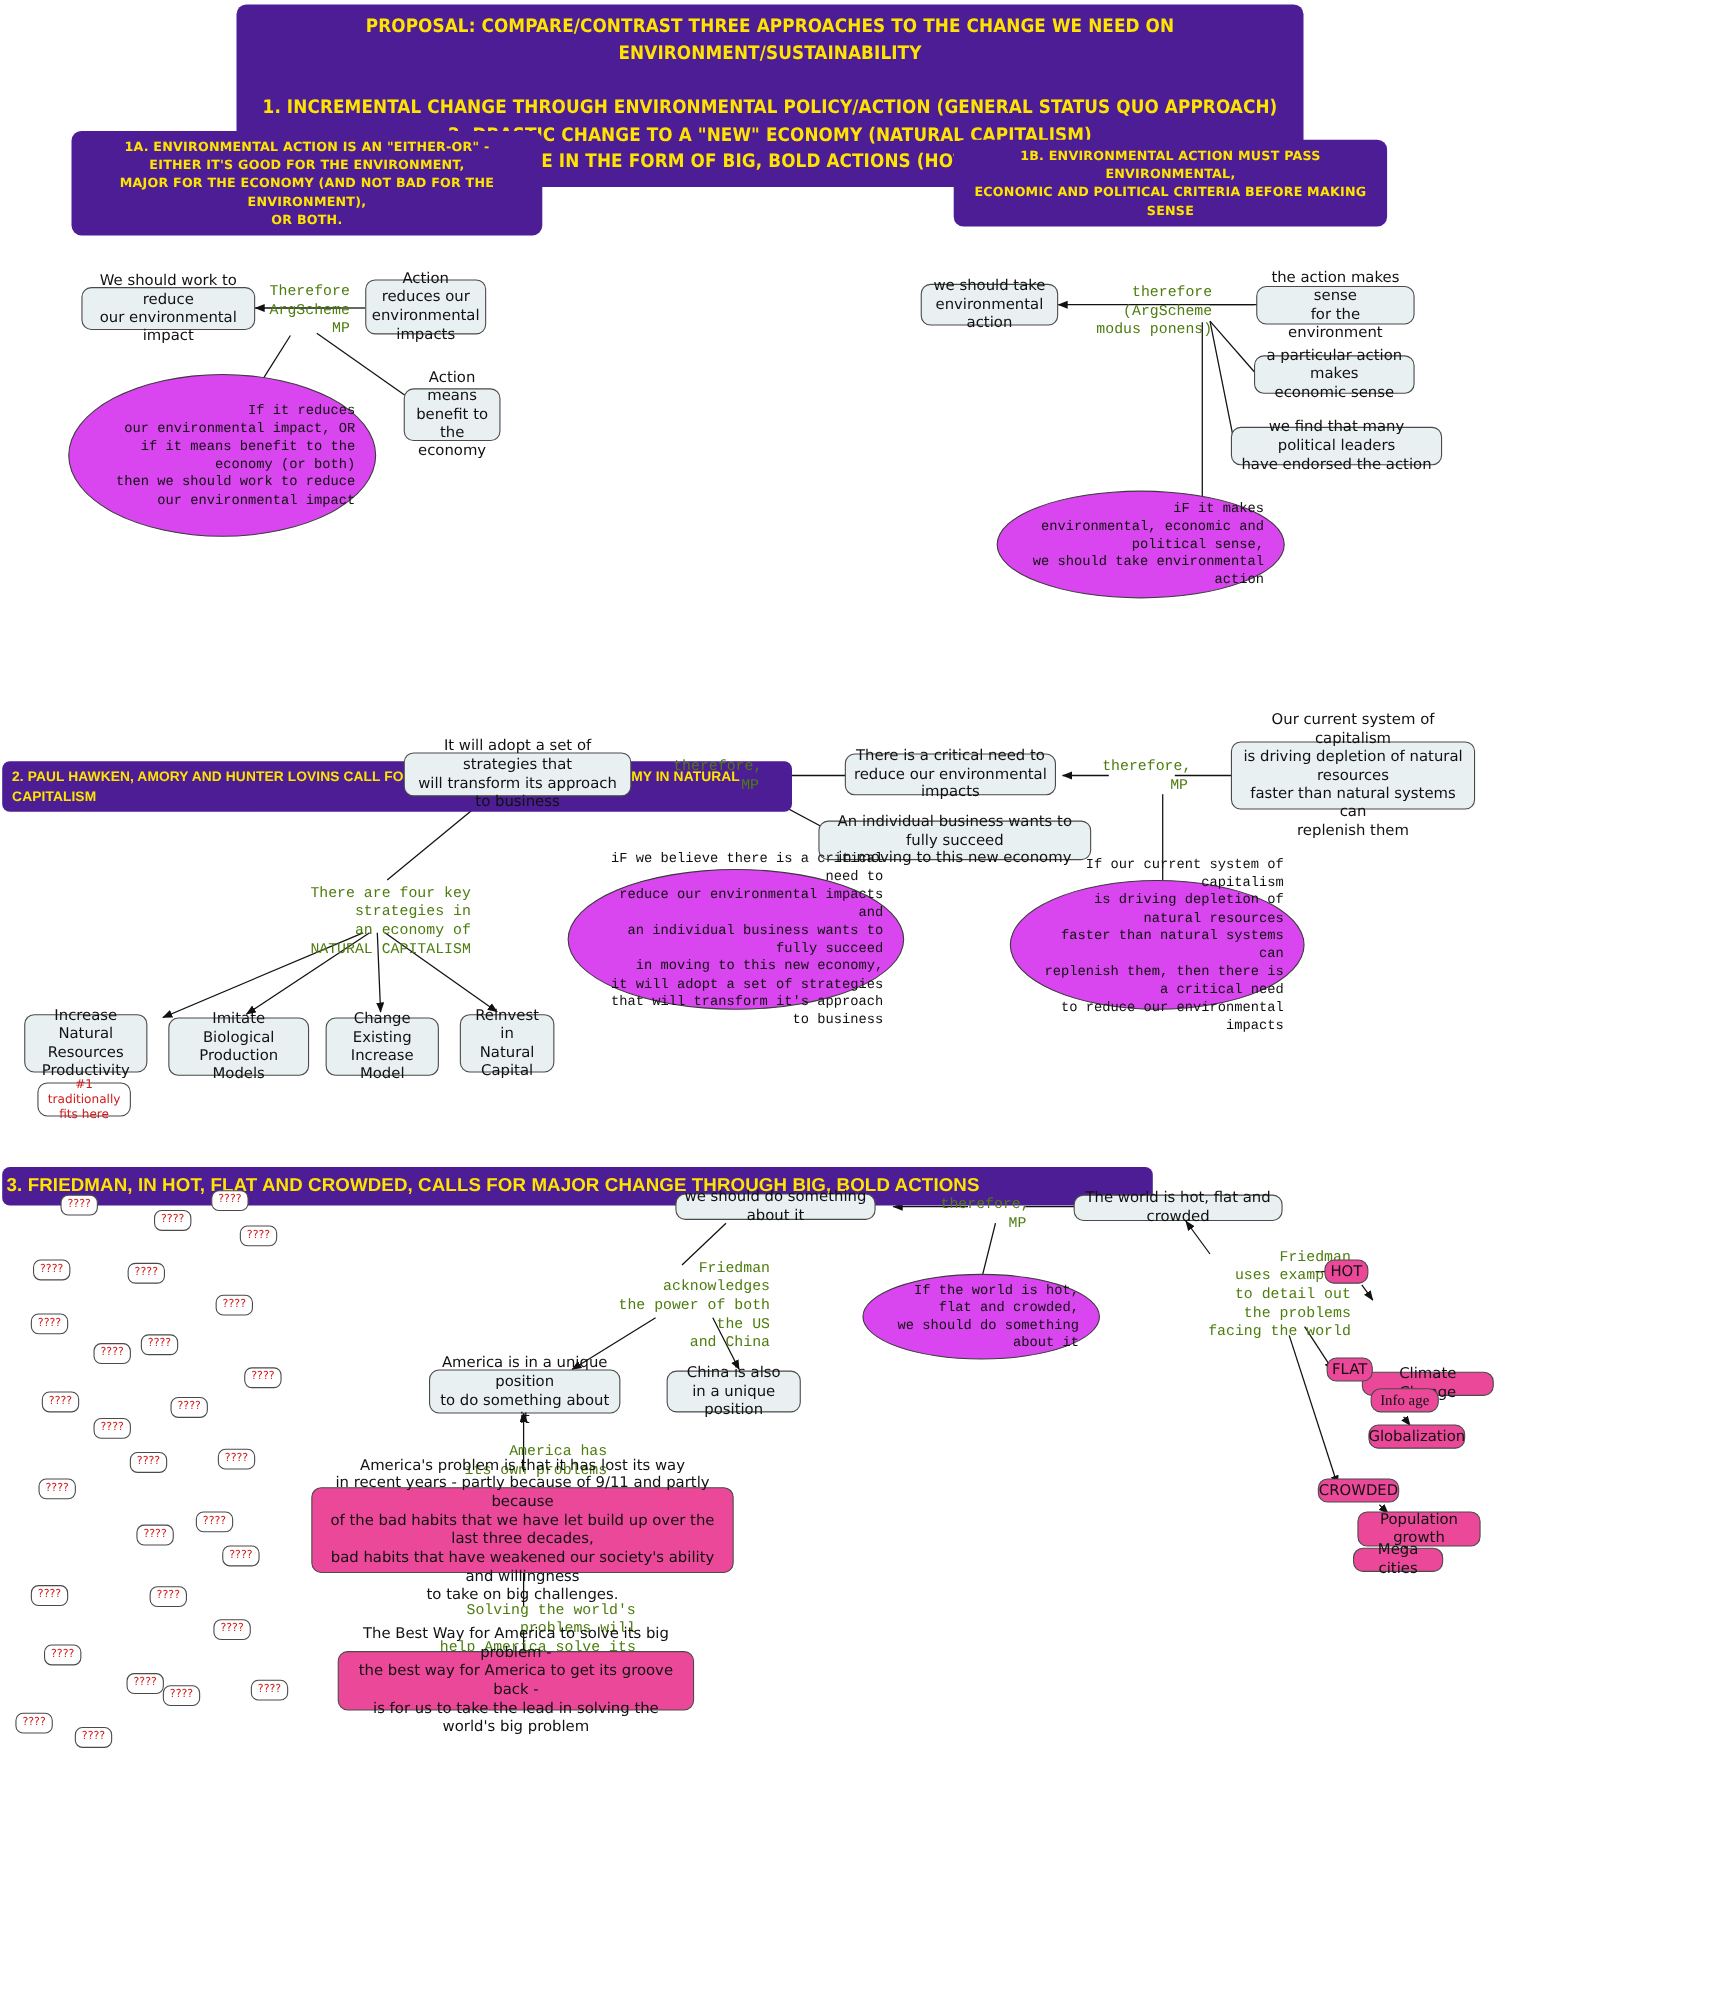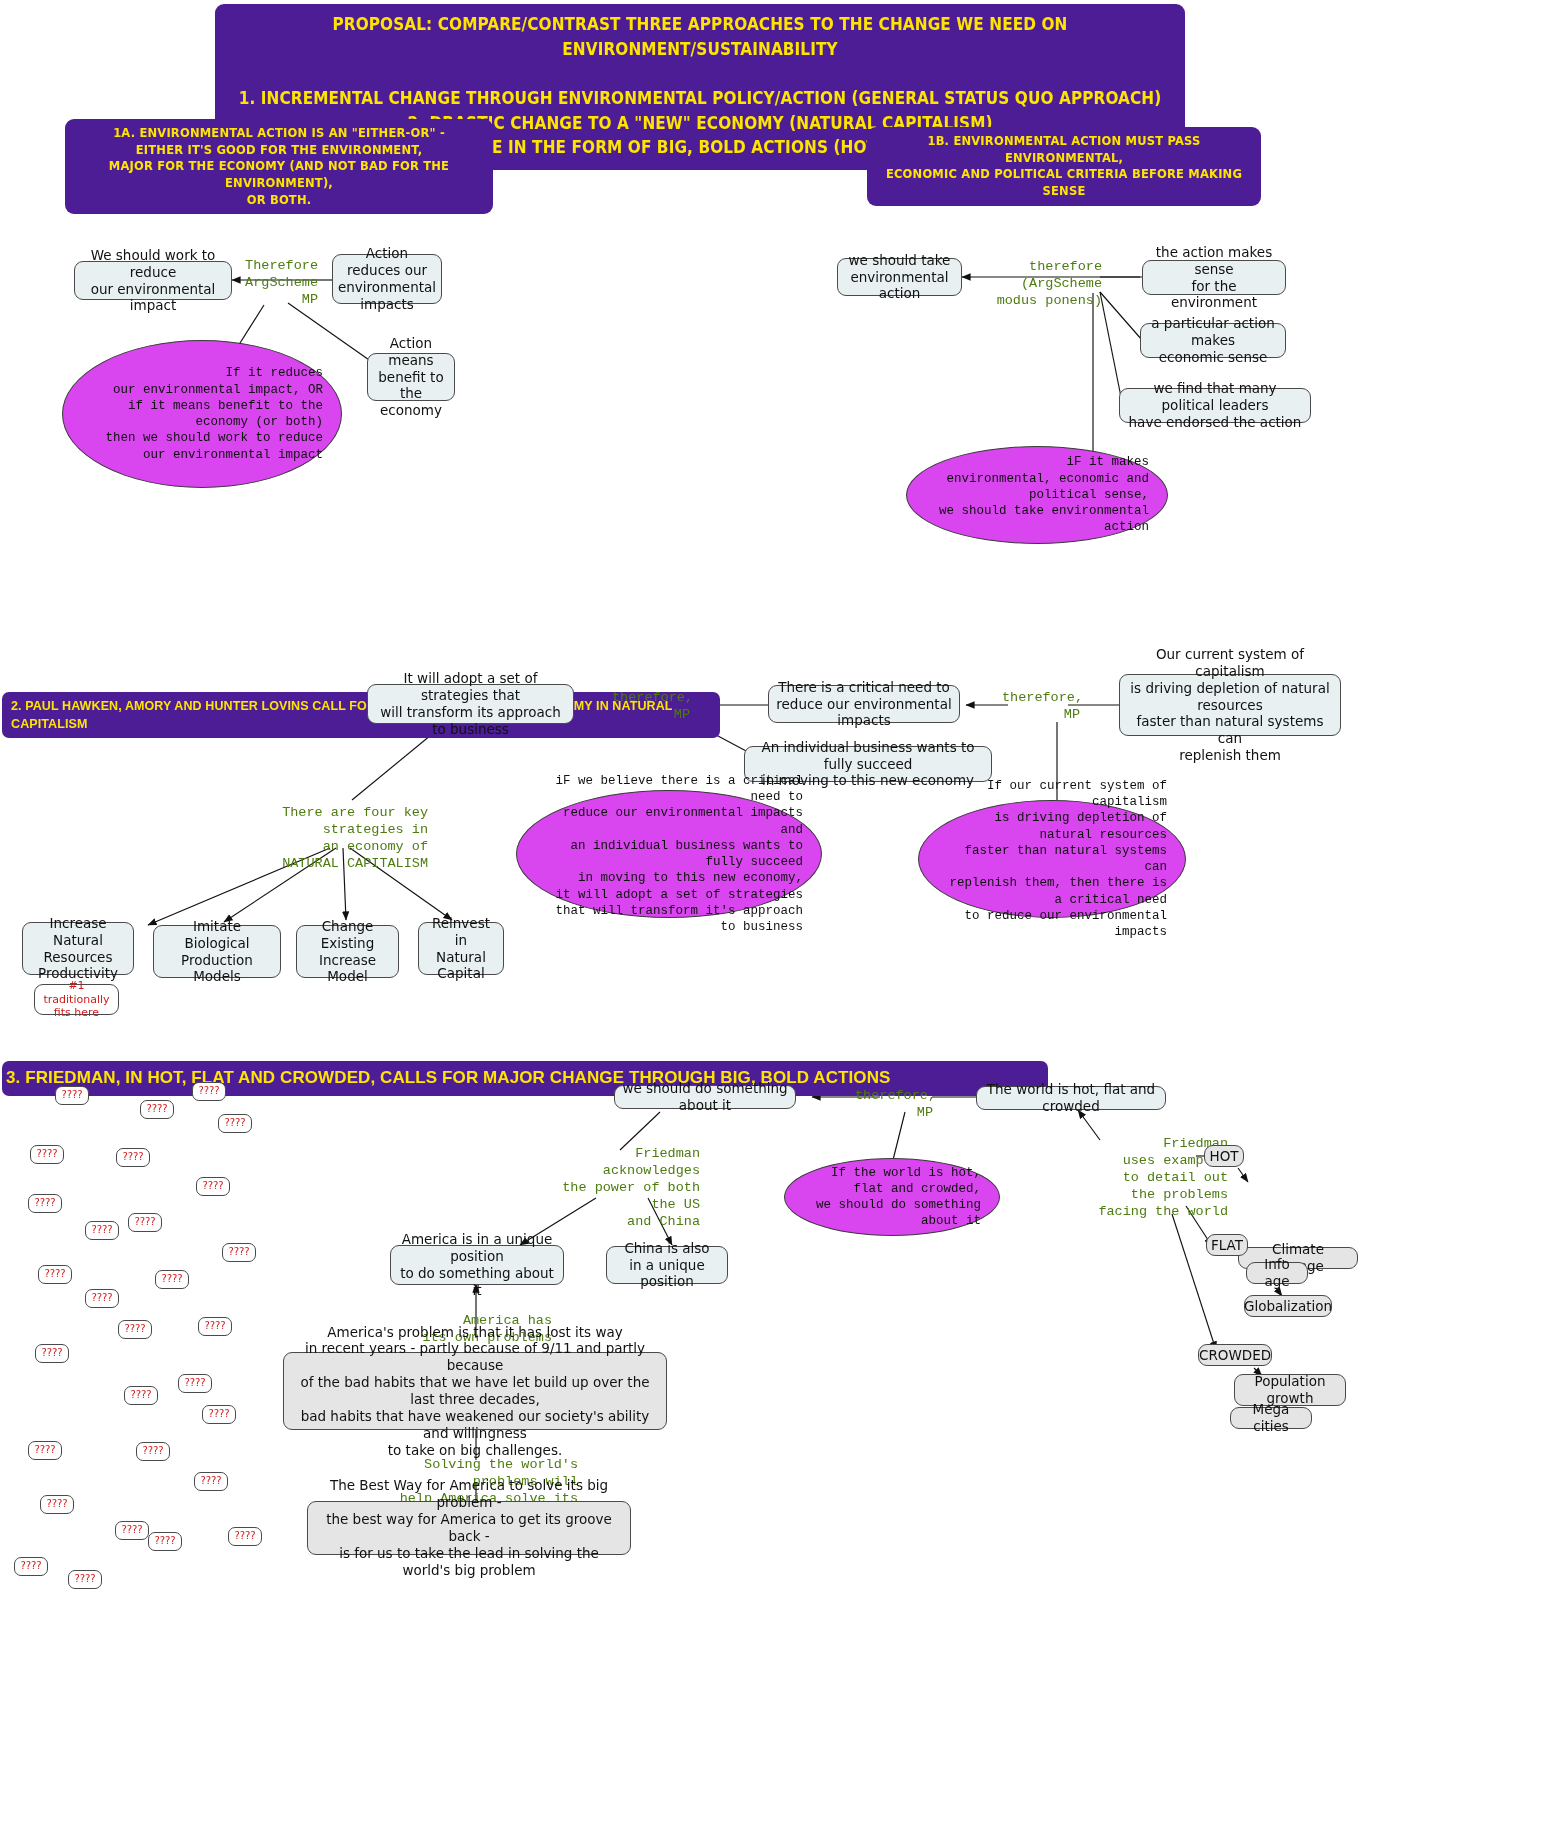--- a/index.html
+++ b/index.html
@@ -14,21 +14,21 @@
           letter-spacing:.1px;}
   .banner.sub{font-family:"DejaVu Sans",sans-serif;letter-spacing:.2px;}
   .banner.strip{font-family:"Liberation Sans","DejaVu Sans",sans-serif;border-radius:7px;
           text-align:left;letter-spacing:.1px;}
 
   
   .node{position:absolute;box-sizing:border-box;background:#e8f0f2;border:1px solid #4a4a4a;
         border-radius:9px;text-align:center;color:#111;line-height:1.25;
         display:flex;align-items:center;justify-content:center;
         font-family:"DejaVu Sans",sans-serif;font-size:13.5px;padding:4px 7px;}
-  .node.green{background:#e5e5e5;}
+  .node.green{background:#ec4899;}
   .node.red{background:#ffffff;color:#d21a1a;font-size:11px;}
   .node.qq{background:#ffffff;color:#d21a1a;font-size:10px;border-radius:7px;padding:2px 3px;}
 
   .ell{position:absolute;box-sizing:border-box;background:#d946ef;border:1px solid #3a3a3a;
        border-radius:50%;text-align:right;color:#111;line-height:1.3;
        display:flex;align-items:center;justify-content:center;
        font-family:Liberation Mono, monospace;font-size:13.5px;padding:10px 18px;}
 
   
   .lbl{position:absolute;text-align:right;color:#4d7c0f;line-height:1.25;
@@ -244,21 +244,21 @@
   <div class="lbl" style="left:378px;top:1457px;width:200px;">Solving the world's problems will
 help America solve its problems</div>
 
   <div class="node green" style="left:307px;top:1501px;width:324px;height:54px;white-space:pre-line;">The Best Way for America to solve its big problem -
 the best way for America to get its groove back -
 is for us to take the lead in solving the world's big problem</div>
 
   <div class="node green" style="left:1204px;top:1145px;width:40px;height:22px;">HOT</div>
   <div class="node green" style="left:1238px;top:1247px;width:120px;height:22px;">Climate Change</div>
   <div class="node green" style="left:1206px;top:1234px;width:42px;height:22px;">FLAT</div>
-  <div class="node green" style="left:1246px;top:1262px;width:62px;height:22px;">Info age</div>
+  <div class="node green" style="left:1246px;top:1262px;width:62px;height:22px;font-family:Liberation Serif, serif;">Info age</div>
   <div class="node green" style="left:1244px;top:1295px;width:88px;height:22px;">Globalization</div>
   <div class="node green" style="left:1198px;top:1344px;width:74px;height:22px;">CROWDED</div>
   <div class="node green" style="left:1234px;top:1374px;width:112px;height:32px;">Population growth</div>
   <div class="node green" style="left:1230px;top:1407px;width:82px;height:22px;">Mega cities</div>
 
   <div id="qq-layer">
       <div class="node qq" style="left: 55px; top: 1086px; width: 34px; height: 19px;">????</div>
       <div class="node qq" style="left: 192px; top: 1082px; width: 34px; height: 19px;">????</div>
       <div class="node qq" style="left: 140px; top: 1100px; width: 34px; height: 19px;">????</div>
       <div class="node qq" style="left: 218px; top: 1114px; width: 34px; height: 19px;">????</div>

